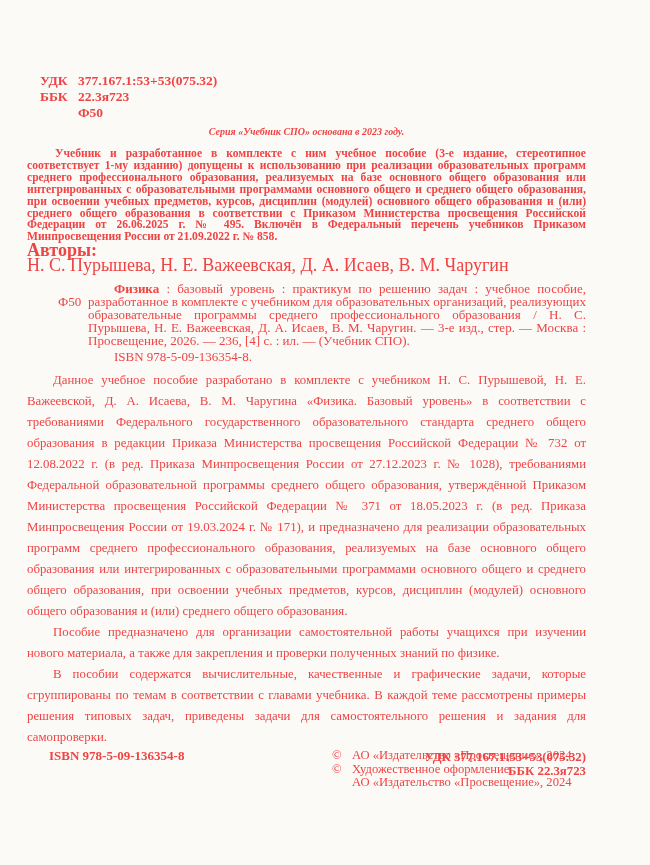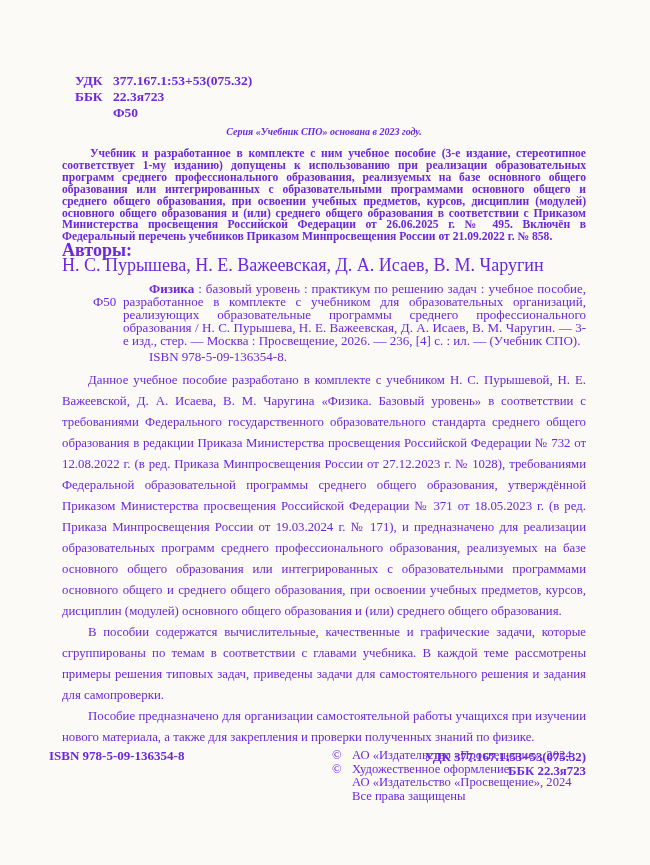--- a/index.html
+++ b/index.html
@@ -1,23 +1,23 @@
 <!DOCTYPE html>
 <html lang="ru"><head>
 <meta charset="utf-8">
 <style>
   html,body { margin:0; padding:0; }
   body { width:650px; height:865px; background:#fbfaf7; }
   .page {
     position:relative;
     width:650px; height:865px;
     box-sizing:border-box;
-    padding:73px 64px 55px 62px;
+    padding:73px 64px 55px 27px;
     background:#fbfaf7;
-    color:#6d28d9;
+    color:#ef4444;
     font-family:"Liberation Serif","DejaVu Serif",serif;
     overflow:hidden;
   }
   .top-codes { font-weight:700; font-size:13.5px; line-height:16px; margin-left:13px; }
   .code-label { display:inline-block; width:38px; }
   .code-row-f50 { margin-left:38px; }
   .series { text-align:center; font-style:italic; font-weight:700; font-size:10px; margin-top:5px; }
   .annotation {
     margin-top:11px;
     font-size:11.6px; line-height:11.9px;
@@ -68,22 +68,22 @@
     <div>Н. С. Пурышева, Н. Е. Важеевская, Д. А. Исаев, В. М. Чаругин</div>
   </div>
 
   <div class="catalog">
     <span class="catalog-code">Ф50</span><span class="catalog-title">Физика</span><span> : базовый уровень : практикум по решению задач : учебное пособие, разработанное в комплекте с учебником для образовательных организаций, реализующих образовательные программы среднего профессионального образования / Н. С. Пурышева, Н. Е. Важеевская, Д. А. Исаев, В. М. Чаругин. — 3-е изд., стер. — Москва : Просвещение, 2026. — 236, [4] с. : ил. — (Учебник СПО).</span>
   </div>
   <div class="catalog-isbn">ISBN 978-5-09-136354-8.</div>
 
   <div class="description">
     <p>Данное учебное пособие разработано в комплекте с учебником Н. С. Пурышевой, Н. Е. Важеевской, Д. А. Исаева, В. М. Чаругина «Физика. Базовый уровень» в соответствии с требованиями Федерального государственного образовательного стандарта среднего общего образования в редакции Приказа Министерства просвещения Российской Федерации № 732 от 12.08.2022 г. (в ред. Приказа Минпросвещения России от 27.12.2023 г. № 1028), требованиями Федеральной образовательной программы среднего общего образования, утверждённой Приказом Министерства просвещения Российской Федерации № 371 от 18.05.2023 г. (в ред. Приказа Минпросвещения России от 19.03.2024 г. № 171), и предназначено для реализации образовательных программ среднего профессионального образования, реализуемых на базе основного общего образования или интегрированных с образовательными программами основного общего и среднего общего образования, при освоении учебных предметов, курсов, дисциплин (модулей) основного общего образования и (или) среднего общего образования.</p>
+    <p>Пособие предназначено для организации самостоятельной работы учащихся при изучении нового материала, а также для закрепления и проверки полученных знаний по физике.</p>
     <p>В пособии содержатся вычислительные, качественные и графические задачи, которые сгруппированы по темам в соответствии с главами учебника. В каждой теме рассмотрены примеры решения типовых задач, приведены задачи для самостоятельного решения и задания для самопроверки.</p>
-    <p>Пособие предназначено для организации самостоятельной работы учащихся при изучении нового материала, а также для закрепления и проверки полученных знаний по физике.</p>
   </div>
 
   <div class="footer-codes">
     <div>УДК 377.167.1:53+53(075.32)</div>
     <div>ББК 22.3я723</div>
   </div>
 
   <div class="imprint">
     <div class="imprint-isbn">ISBN 978-5-09-136354-8</div>
     <div class="imprint-right">
@@ -92,20 +92,16 @@
         <span class="copyright-text">АО «Издательство «Просвещение», 2024</span>
       </div>
       <div class="copyright-row">
         <span class="copyright-symbol">©</span>
         <span class="copyright-text">Художественное оформление.</span>
       </div>
       <div class="copyright-row">
         <span class="copyright-symbol"></span>
         <span class="copyright-text">АО «Издательство «Просвещение», 2024</span>
       </div>
-      <div class="copyright-row">
-        <span class="copyright-symbol"></span>
-        <span class="copyright-text">Все права защищены</span>
-      </div>
     </div>
   </div>
 
 </div>
 
 </body></html>

